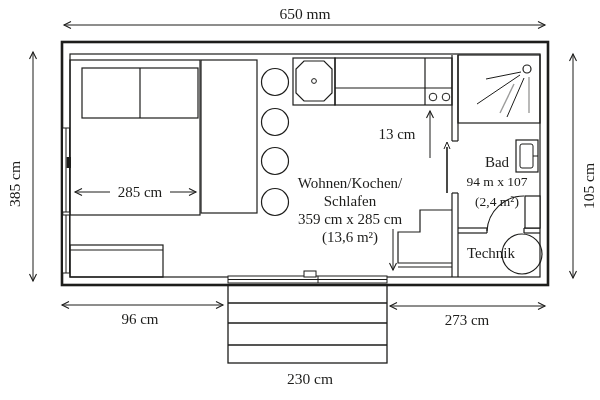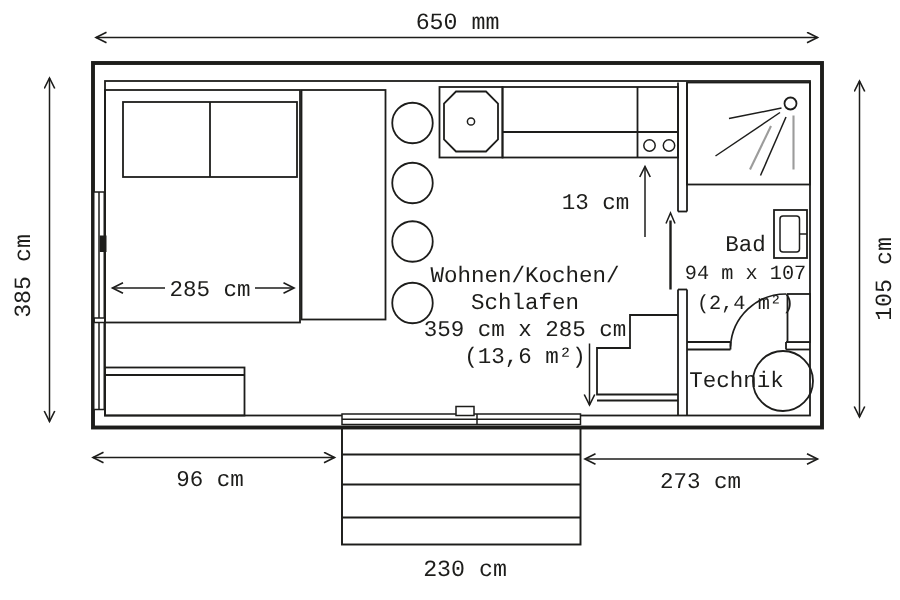--- a/index.html
+++ b/index.html
@@ -1,18 +1,18 @@
 <!DOCTYPE html>
 <html><head>
 <meta charset="utf-8">
 <style>
   html,body{margin:0;padding:0;background:#fff;}
   .stage{
     position:relative;width:598px;height:400px;background:#ffffff;
-    font-family:Liberation Mono, monospace;overflow:hidden;
+    font-family:Liberation Serif, serif;overflow:hidden;
   }
   svg{position:absolute;left:0;top:0;}
   text{fill:#1d1d1b;}
   .lbl{font-size:15px;}
   .lbl-big{font-size:15.5px;}
   .lbl-sm{font-size:13.5px;}
 </style>
 </head>
 <body>
 

